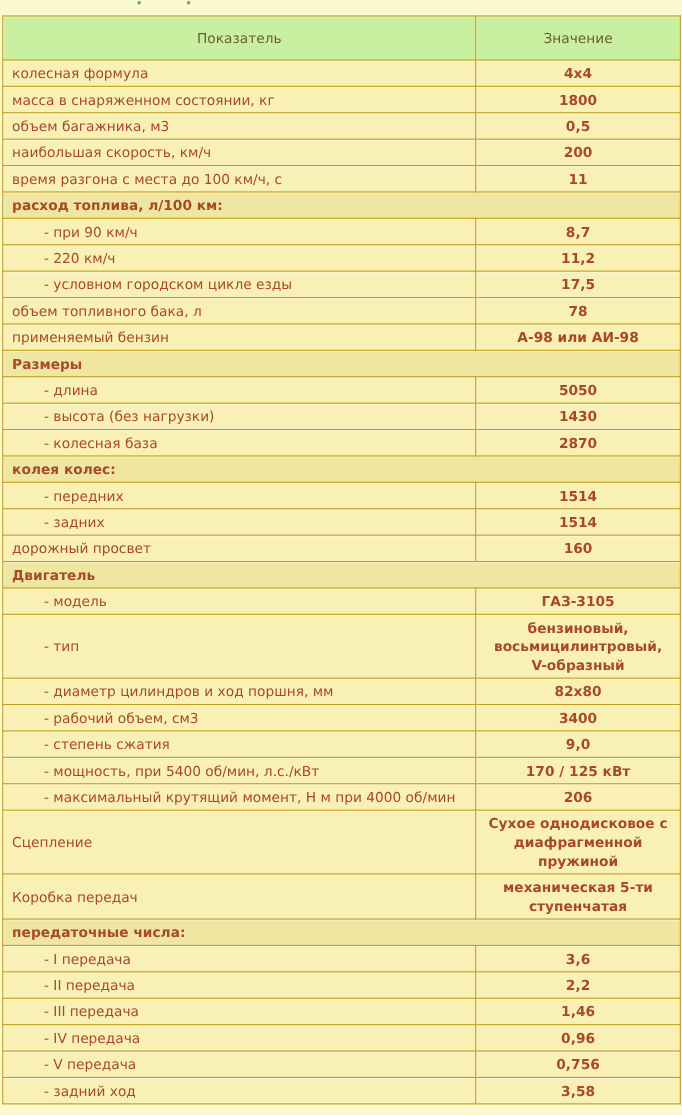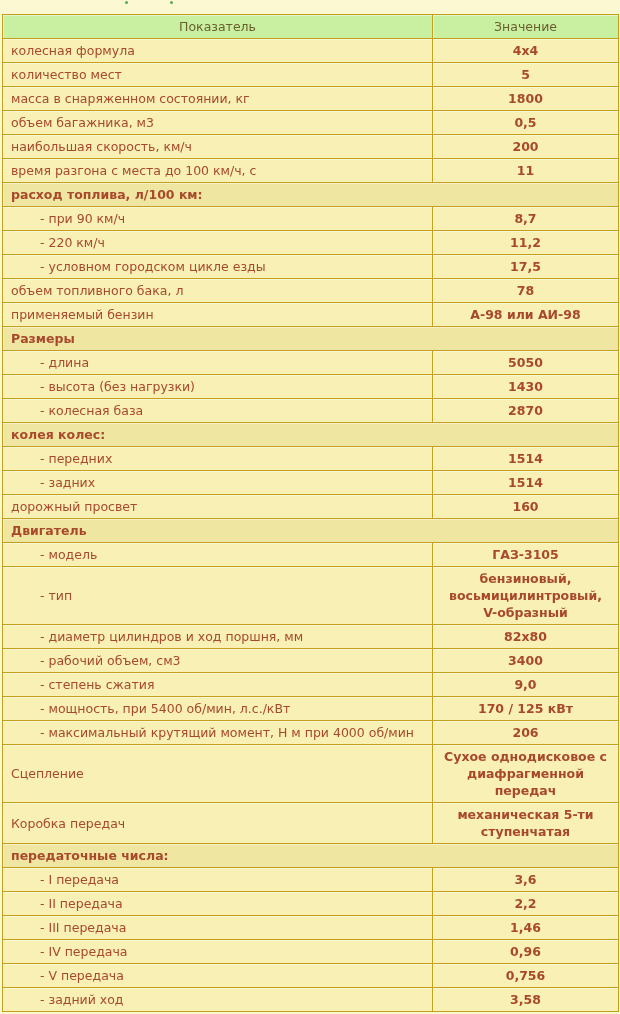--- a/index.html
+++ b/index.html
@@ -46,21 +46,21 @@
     box-shadow:inset 1px 1px 0 rgba(255,255,255,0.45);
     padding:3px 8px;
     line-height:17px;
     font-weight:normal;
     vertical-align:middle;
   }
   th{
     background:var(--header-bg);
     color:var(--header-text);
     text-align:center;
-    height:24px;
+    height:40px;
   }
   td{background:var(--row-bg);}
   td.label{text-align:left;}
   td.label.indent{padding-left:37px;}
   td.value{text-align:center;font-weight:bold;}
   tr.section td{
     background:var(--section-bg);
     text-align:left;
     font-weight:bold;
   }
@@ -83,24 +83,20 @@
       <th>Показатель</th>
       <th>Значение</th>
     </tr>
   </thead>
   <tbody>
       <tr>
         <td class="label">колесная формула</td>
         <td class="value">4x4</td>
       </tr>
       <tr>
-        <td class="label">количество мест</td>
-        <td class="value">5</td>
-      </tr>
-      <tr>
         <td class="label">масса в снаряженном состоянии, кг</td>
         <td class="value">1800</td>
       </tr>
       <tr>
         <td class="label">объем багажника, м3</td>
         <td class="value">0,5</td>
       </tr>
       <tr>
         <td class="label">наибольшая скорость, км/ч</td>
         <td class="value">200</td>
@@ -188,21 +184,21 @@
       <tr>
         <td class="label indent">- мощность, при 5400 об/мин, л.с./кВт</td>
         <td class="value">170 / 125 кВт</td>
       </tr>
       <tr>
         <td class="label indent">- максимальный крутящий момент, Н м при 4000 об/мин</td>
         <td class="value">206</td>
       </tr>
       <tr>
         <td class="label">Сцепление</td>
-        <td class="value">Сухое однодисковое с диафрагменной передач</td>
+        <td class="value">Сухое однодисковое с диафрагменной пружиной</td>
       </tr>
       <tr>
         <td class="label">Коробка передач</td>
         <td class="value">механическая 5-ти ступенчатая</td>
       </tr>
       <tr class="section">
         <td colspan="2" class="label">передаточные числа:</td>
       </tr>
       <tr>
         <td class="label indent">- I передача</td>

